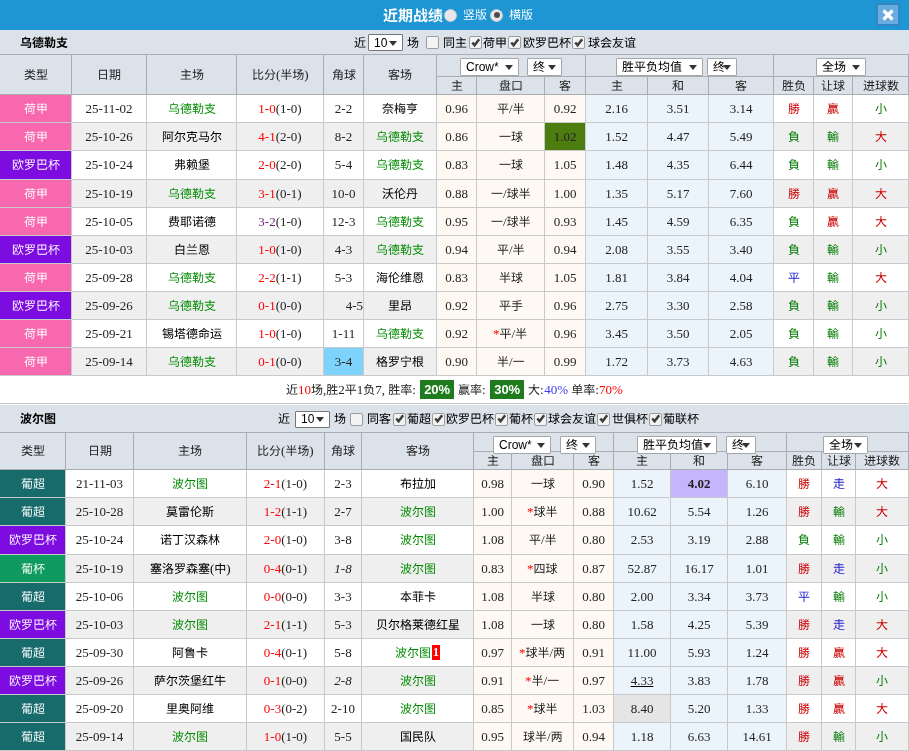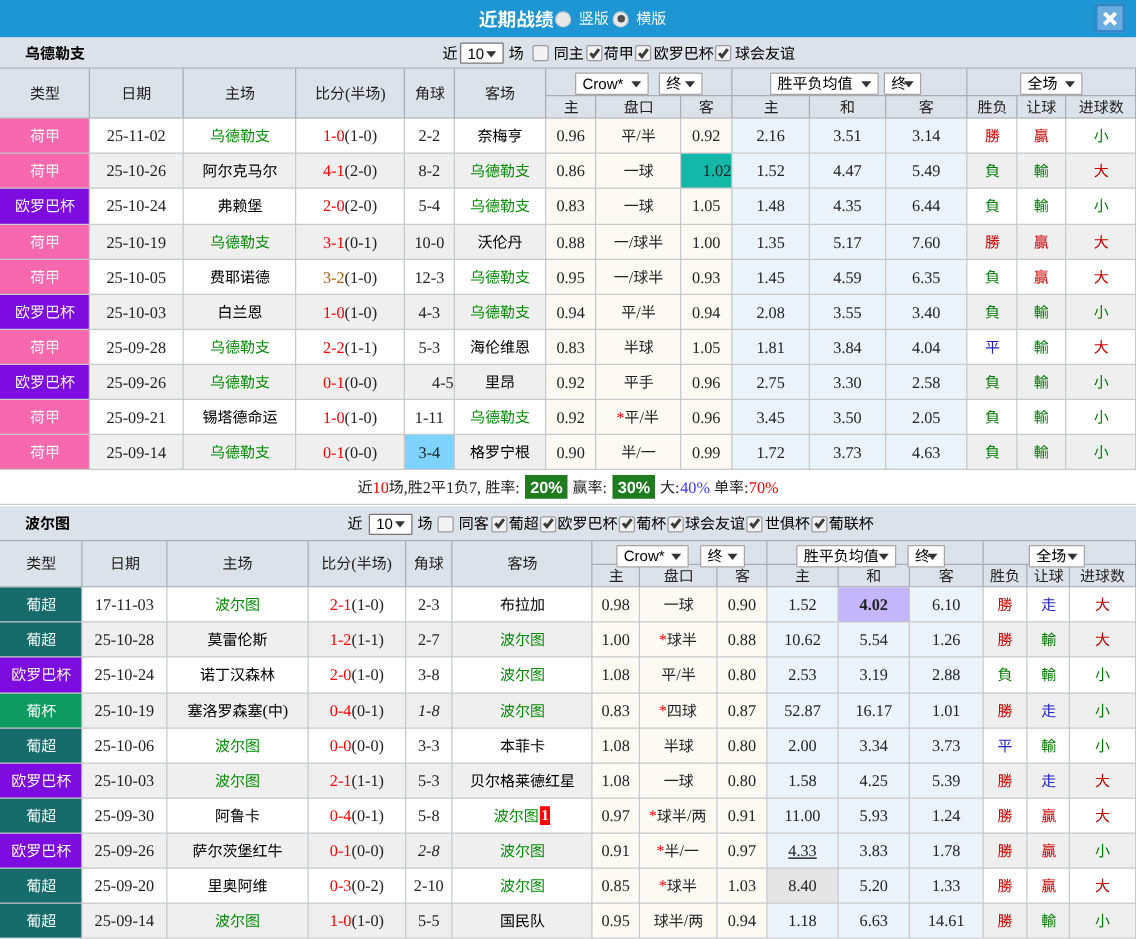--- a/index.html
+++ b/index.html
@@ -430,21 +430,21 @@
       <span class="num">0.86</span>
     </div>
 <div class="c" style="left:477px;top:123px;width:67px;height:27px;background:#FEFAF3;">
       <svg class="cj" width="24" height="14">
         <g transform="translate(0,11) scale(0.012,-0.012)">
           <use href="#g62" xlink:href="#g62" fill="#222"></use>
           <use href="#g22" xlink:href="#g22" x="1000" fill="#222"></use>
         </g>
       </svg>
     </div>
-<div class="c" style="left:545px;top:123px;width:40px;height:27px;background:#14b8a6;justify-content:flex-end;">
+<div class="c" style="left:545px;top:123px;width:40px;height:27px;background:#4d7c0f;">
       <span class="num">1.02</span>
     </div>
 <div class="c" style="left:586px;top:123px;width:61px;height:27px;background:#EAF4FA;">
       <span class="num">1.52</span>
     </div>
 <div class="c" style="left:648px;top:123px;width:60px;height:27px;background:#EAF4FA;">
       <span class="num">4.47</span>
     </div>
 <div class="c" style="left:709px;top:123px;width:64px;height:27px;background:#EAF4FA;">
       <span class="num">5.49</span>
@@ -651,21 +651,21 @@
       <svg class="cj" width="48" height="14">
         <g transform="translate(0,11) scale(0.012,-0.012)">
           <use href="#g72" xlink:href="#g72" fill="#000"></use>
           <use href="#g73" xlink:href="#g73" x="1000" fill="#000"></use>
           <use href="#g74" xlink:href="#g74" x="2000" fill="#000"></use>
           <use href="#g49" xlink:href="#g49" x="3000" fill="#000"></use>
         </g>
       </svg>
     </div>
 <div class="c" style="left:237px;top:208px;width:86px;height:27px;background:#fff;">
-      <span class="num" style="color:#a16207">3-2</span>
+      <span class="num" style="color:#701a75">3-2</span>
       <span class="num">(1-0)</span>
     </div>
 <div class="c" style="left:324px;top:208px;width:39px;height:27px;background:#fff;">
       <span class="num">12-3</span>
     </div>
 <div class="c" style="left:364px;top:208px;width:72px;height:27px;background:#fff;">
       <svg class="cj" width="48" height="14">
         <g transform="translate(0,11) scale(0.012,-0.012)">
           <use href="#g48" xlink:href="#g48" fill="#008A00"></use>
           <use href="#g49" xlink:href="#g49" x="1000" fill="#008A00"></use>
@@ -1465,21 +1465,21 @@
 <div style="position:absolute;left:0;top:470px;width:909px;height:281px;background:#C7C9CB"></div>
 <div class="c" style="left:0px;top:470px;width:65px;height:27px;background:#176B6B;">
       <svg class="cj" width="24" height="14">
         <g transform="translate(0,11) scale(0.012,-0.012)">
           <use href="#g96" xlink:href="#g96" fill="#fff"></use>
           <use href="#g97" xlink:href="#g97" x="1000" fill="#fff"></use>
         </g>
       </svg>
     </div>
 <div class="c" style="left:66px;top:470px;width:67px;height:27px;background:#fff;">
-      <span class="num">17-11-03</span>
+      <span class="num">21-11-03</span>
     </div>
 <div class="c" style="left:134px;top:470px;width:112px;height:27px;background:#fff;">
       <svg class="cj" width="36" height="14">
         <g transform="translate(0,11) scale(0.012,-0.012)">
           <use href="#g101" xlink:href="#g101" fill="#008A00"></use>
           <use href="#g59" xlink:href="#g59" x="1000" fill="#008A00"></use>
           <use href="#g102" xlink:href="#g102" x="2000" fill="#008A00"></use>
         </g>
       </svg>
     </div>

